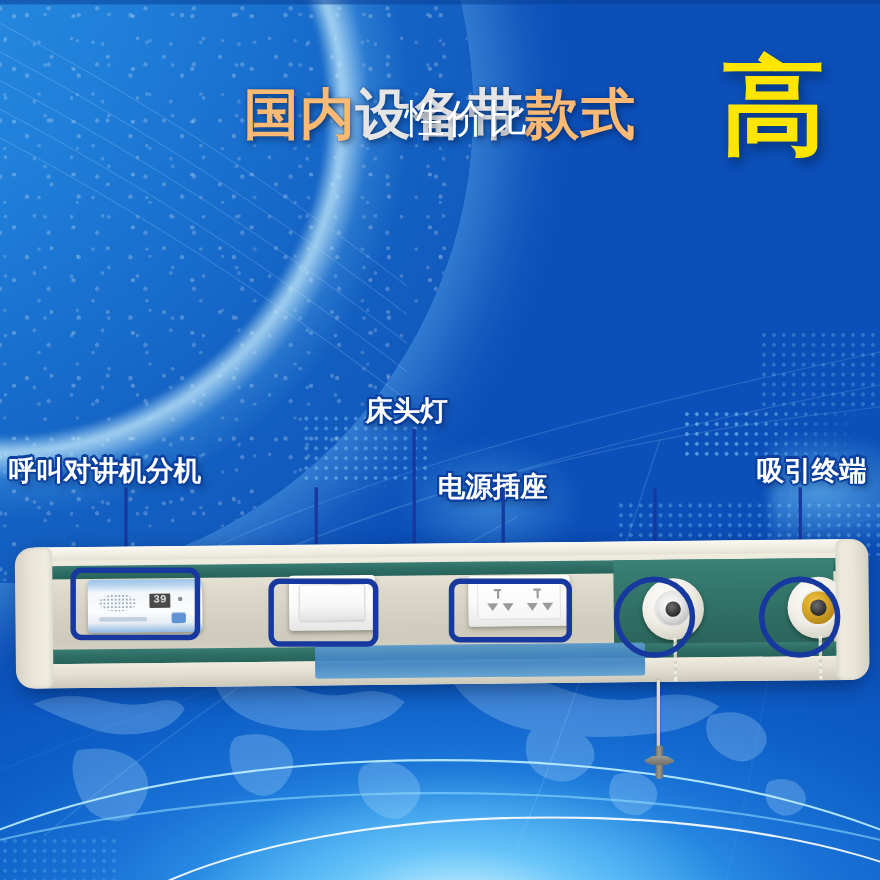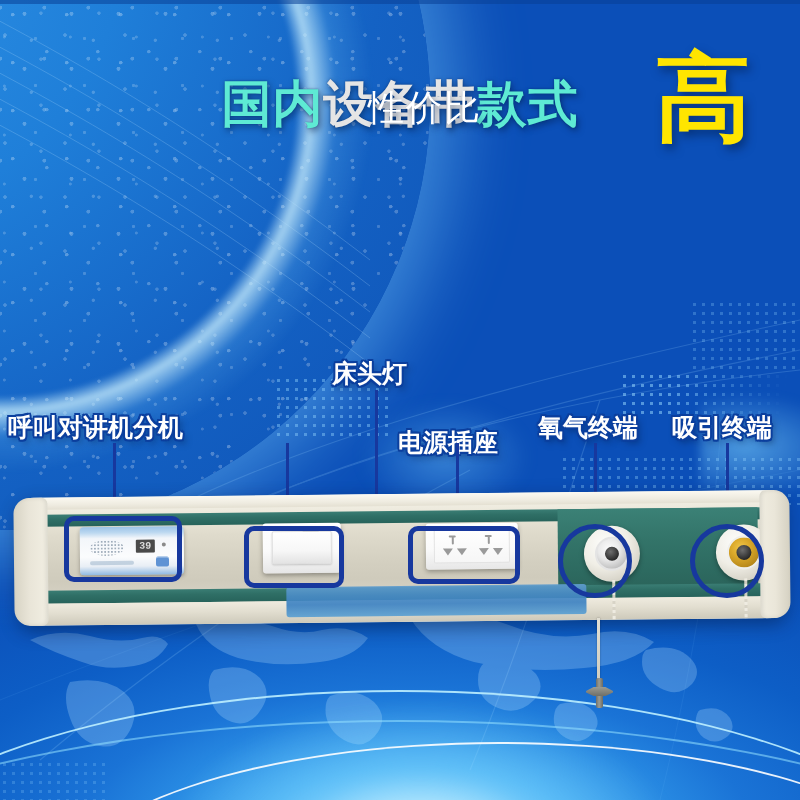--- a/index.html
+++ b/index.html
@@ -120,21 +120,21 @@
     position: absolute; left: 0; top: 78px; width: 800px;
     text-align: center;
     pointer-events: none;
   }
   .hl-line1 {
     font-size: 50px; font-weight: 700; line-height: 1.06;
     letter-spacing: 1px;
     text-shadow: 2px 3px 6px rgba(2,28,72,.55), 0 0 2px rgba(2,28,72,.5);
     white-space: nowrap;
   }
-  .hl-white { color: #5eead4; }
+  .hl-white { color: #fdba74; }
   .hl-yellow { color: #e5e5e5; }
 
   .hl-line2-wrap {
     position: absolute; left: 0; top: 74px; width: 800px; height: 120px;
   }
   .hl-line2 {
     position: absolute; left: 368px; top: 10px;
     font-size: 36px; font-weight: 400; color: #ffffff;
     letter-spacing: 2px;
     text-shadow: 2px 4px 7px rgba(2,28,72,.6);
@@ -158,21 +158,21 @@
     text-shadow:
        2px 0 0 #0b3f9e, -2px 0 0 #0b3f9e, 0 2px 0 #0b3f9e, 0 -2px 0 #0b3f9e,
        1.6px 1.6px 0 #0b3f9e, -1.6px 1.6px 0 #0b3f9e, 1.6px -1.6px 0 #0b3f9e, -1.6px -1.6px 0 #0b3f9e,
        3px 4px 6px rgba(3,28,70,.5);
   }
   .c-intercom { left: 8px;   top: 411px; }
   .c-switch   { left: 228px; top: 411px; }
   .c-lamp     { left: 332px; top: 357px; }
   .c-socket   { left: 398px; top: 411px; margin-top: 15px; }
   .c-oxygen   { left: 538px; top: 411px; }
-  .c-suction  { left: 672px; top: 411px; text-align: center; }
+  .c-suction  { left: 688px; top: 411px; text-align: center; }
 
   
   .leader { position: absolute; width: 3px; background: #17389e; }
   .l-intercom { left: 113px; top: 443px; height: 78px; }
   .l-lamp     { left: 375px; top: 390px; height: 222px; }
   .l-switch   { left: 286px; top: 443px; height: 86px; }
   .l-socket   { left: 456px; top: 443px; height: 86px; }
   .l-oxygen   { left: 594px; top: 443px; height: 84px; }
   .l-suction  { left: 726px; top: 443px; height: 78px; }
 
@@ -460,21 +460,20 @@
     <div class="hl-line1"><span class="hl-white">国内</span><span class="hl-yellow">设备带</span><span class="hl-white">款式</span></div>
   </div>
   <div class="hl-line2-wrap">
     <div class="hl-line2">性价比</div>
     <div class="hl-big">高</div>
   </div>
 
   <div class="callout c-intercom">呼叫对讲机分机</div>
   <div class="callout c-lamp">床头灯</div>
   <div class="callout c-socket">电源插座</div>
-  <div class="callout c-oxygen">氧气终端</div>
   <div class="callout c-suction">吸引终端</div>
 
   <div class="leader l-intercom"></div>
   <div class="leader l-switch"></div>
   <div class="leader l-lamp"></div>
   <div class="leader l-socket"></div>
   <div class="leader l-oxygen"></div>
   <div class="leader l-suction"></div>
 
   <div class="panel">

